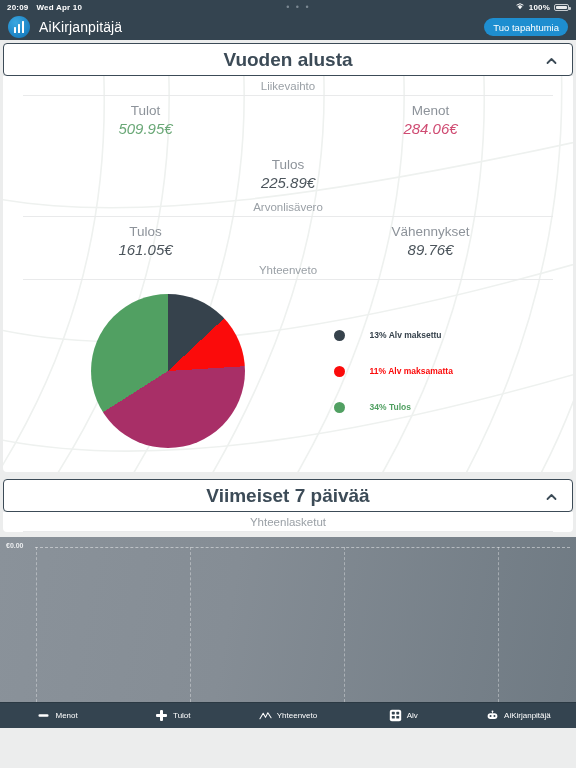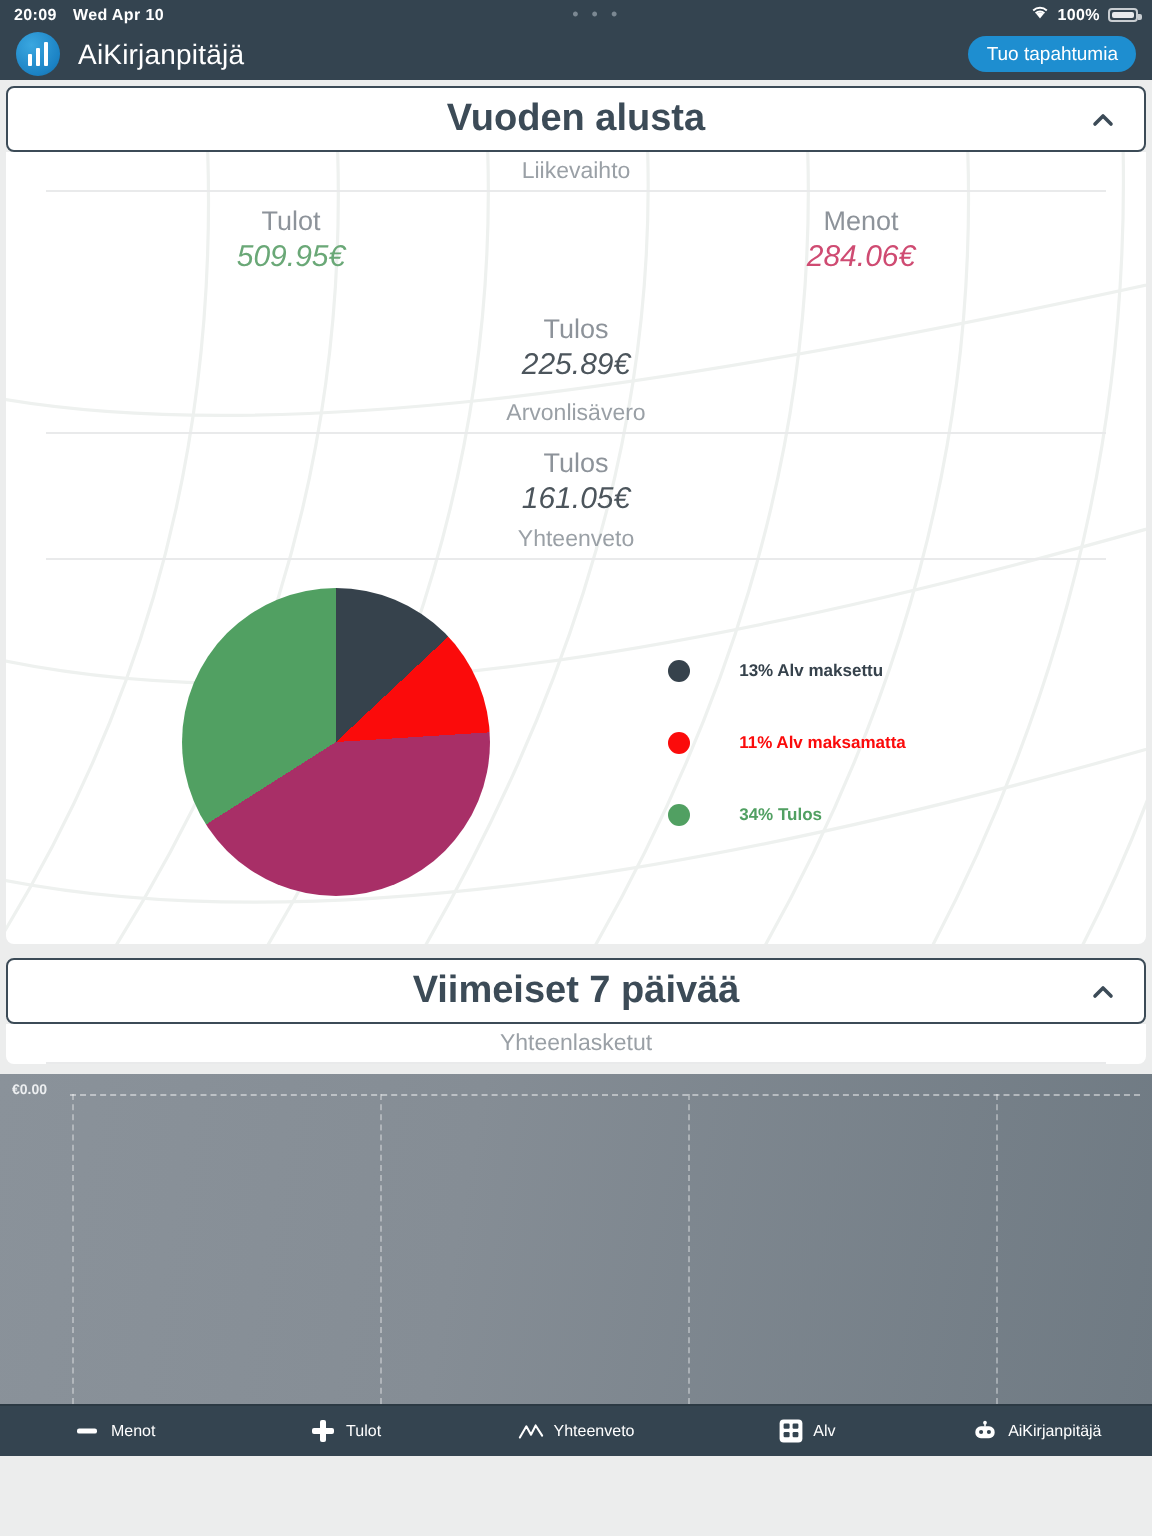--- a/index.html
+++ b/index.html
@@ -269,20 +269,24 @@
       </div>
 
       <div class="sec-label">Arvonlisävero</div>
       <div class="divider"></div>
 
       <div class="row2">
         <div>
           <div class="metric-label">Tulos</div>
           <div class="metric-val v-dark">161.05€</div>
         </div>
+        <div>
+          <div class="metric-label">Vähennykset</div>
+          <div class="metric-val v-dark">89.76€</div>
+        </div>
       </div>
 
 
       <div class="sec-label">Yhteenveto</div>
       <div class="divider"></div>
 
       <div class="pie-wrap">
         <div class="pie-col">
           <div class="pie" id="pie" style="background: conic-gradient(rgb(54, 66, 76) 0deg, rgb(54, 66, 76) 46.8deg, rgb(251, 11, 11) 46.8deg, rgb(251, 11, 11) 86.4deg, rgb(168, 47, 103) 86.4deg, rgb(168, 47, 103) 237.6deg, rgb(81, 160, 98) 237.6deg, rgb(81, 160, 98) 360deg);"></div>
         </div>

